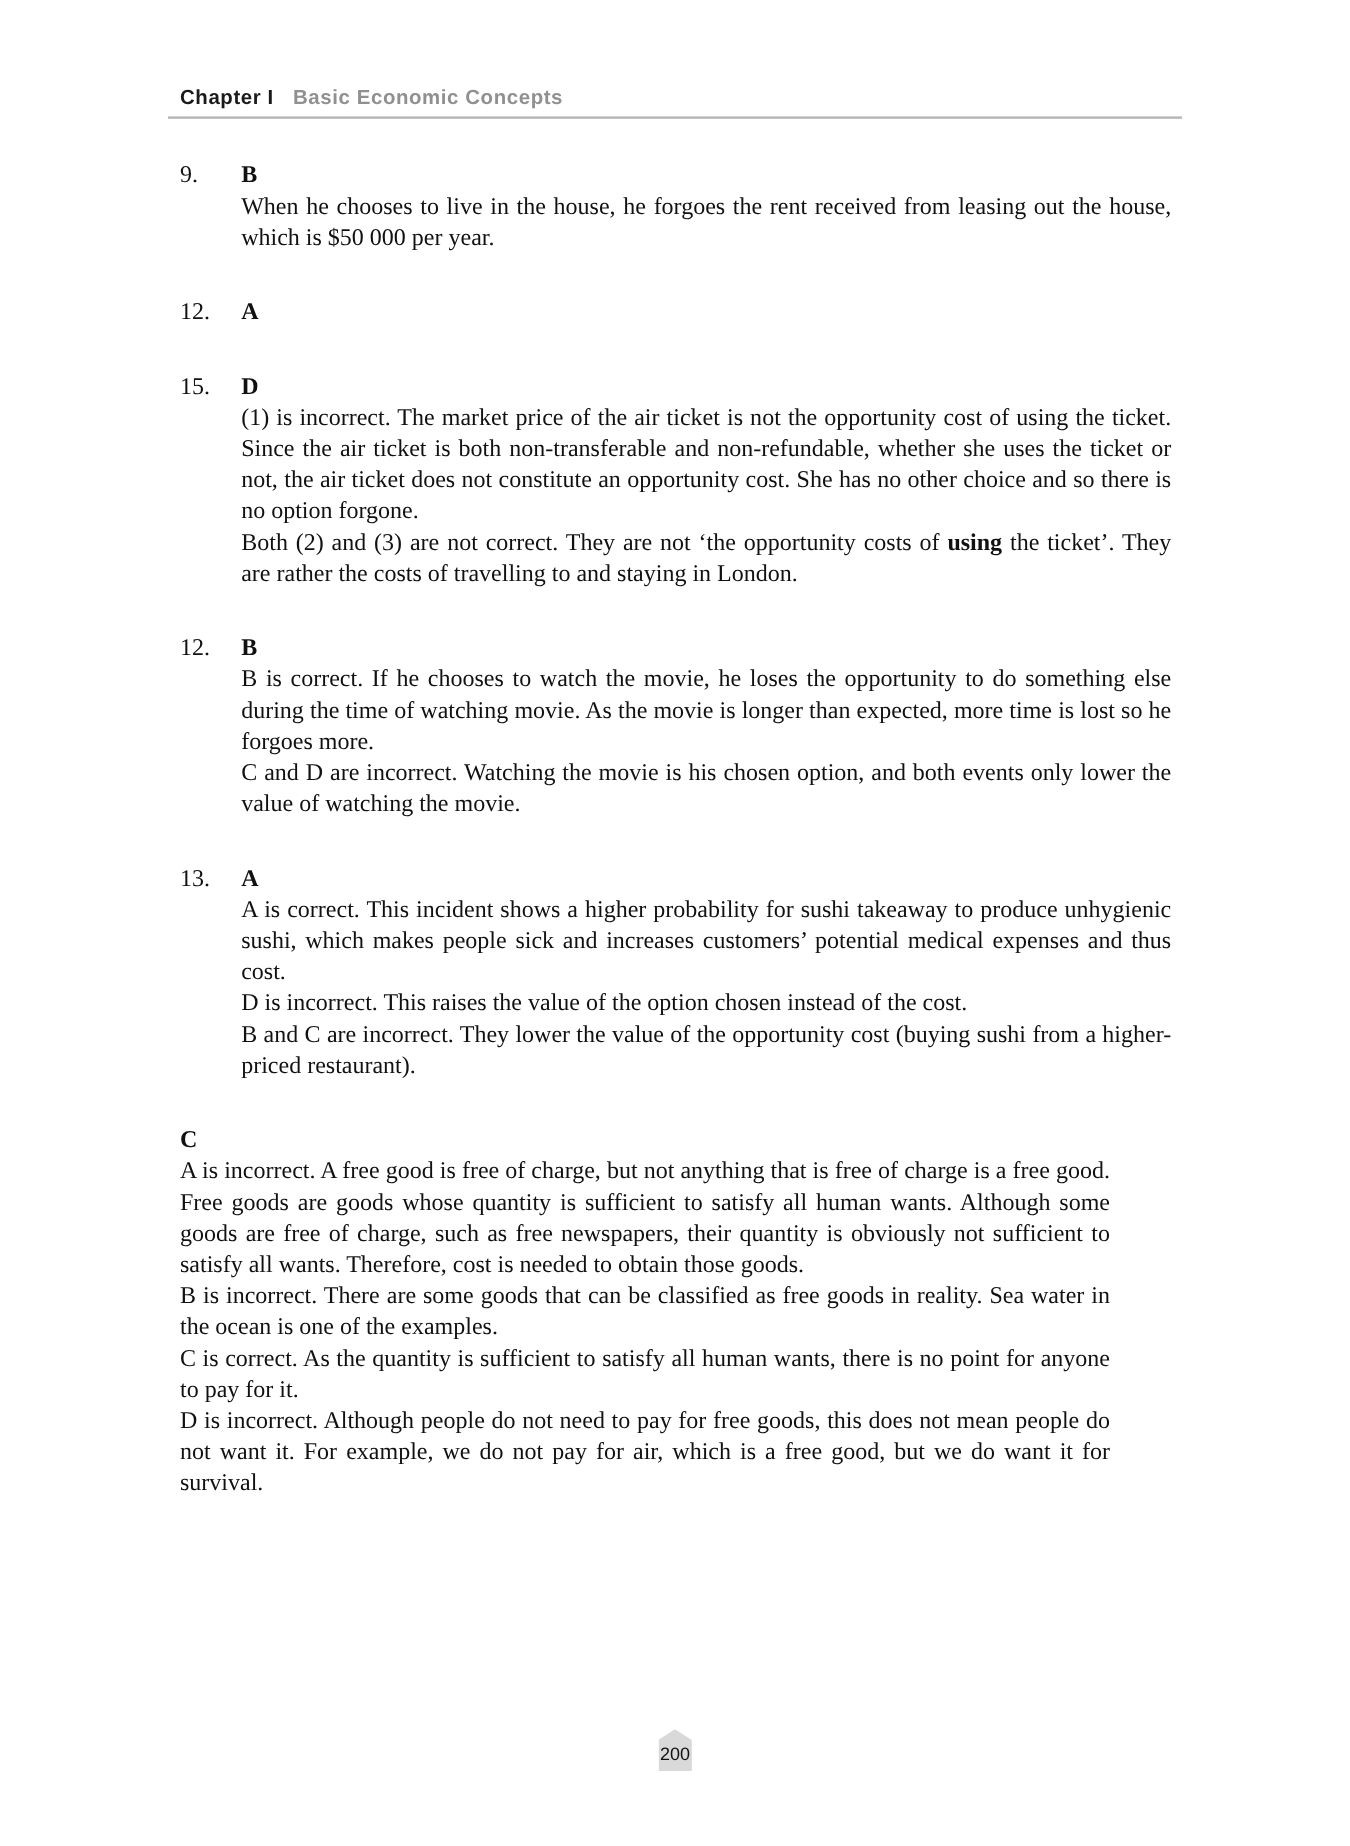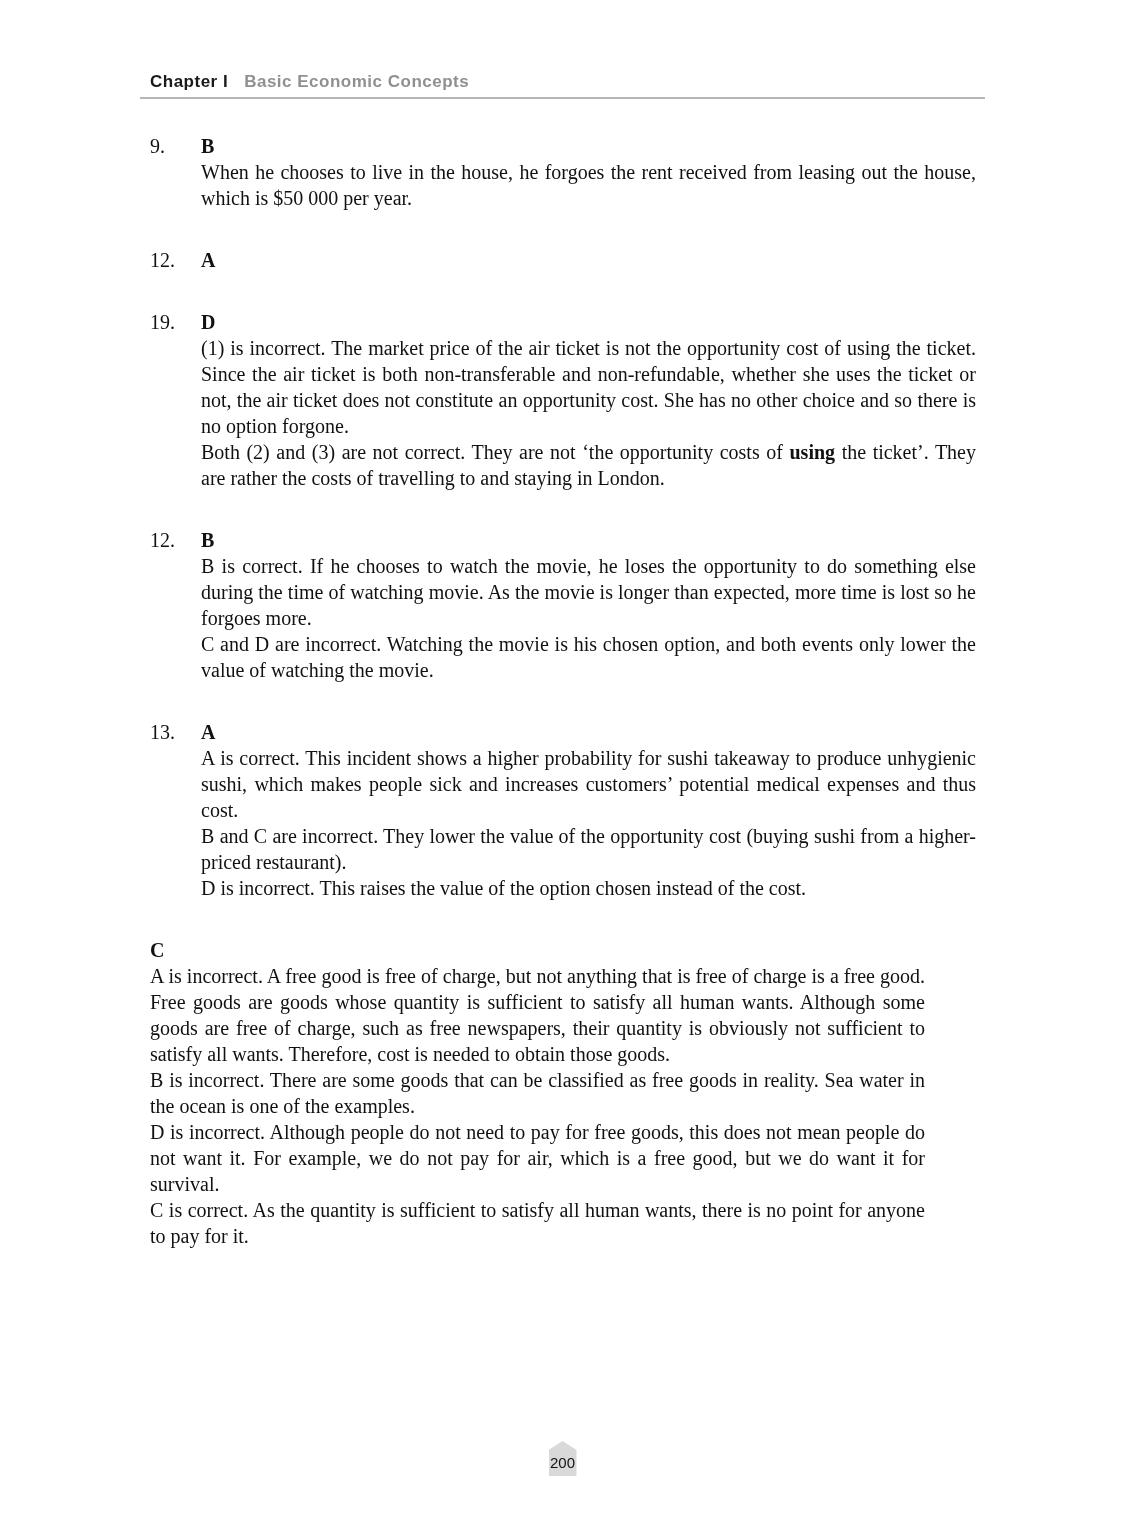--- a/index.html
+++ b/index.html
@@ -93,21 +93,21 @@
     </div>
 
     <div class="item">
       <div class="item-number">12.</div>
       <div class="item-body">
         <span class="answer-letter">A</span>
         </div>
     </div>
 
     <div class="item">
-      <div class="item-number">19.</div>
+      <div class="item-number">15.</div>
       <div class="item-body">
         <span class="answer-letter">D</span>
       <p class="para"><span>(1) is incorrect. The market price of the air ticket is not the opportunity cost of using the ticket. Since the air ticket is both non-transferable and non-refundable, whether she uses the ticket or not, the air ticket does not constitute an opportunity cost. She has no other choice and so there is no option forgone.</span></p>
           <p class="para"><span>Both (2) and (3) are not correct. They are not ‘the opportunity costs of </span><b>using</b><span> the ticket’. They are rather the costs of travelling to and staying in London.</span></p>
         </div>
     </div>
 
     <div class="item">
       <div class="item-number">12.</div>
       <div class="item-body">
@@ -115,32 +115,32 @@
           <p class="para"><span>B is correct. If he chooses to watch the movie, he loses the opportunity to do something else during the time of watching movie. As the movie is longer than expected, more time is lost so he forgoes more.</span></p>
           <p class="para"><span>C and D are incorrect. Watching the movie is his chosen option, and both events only lower the value of watching the movie.</span></p>
         </div>
     </div>
 
     <div class="item">
       <div class="item-number">13.</div>
       <div class="item-body">
         <span class="answer-letter">A</span>
       <p class="para"><span>A is correct. This incident shows a higher probability for sushi takeaway to produce unhygienic sushi, which makes people sick and increases customers’ potential medical expenses and thus cost.</span></p>
+          <p class="para"><span>D is incorrect. This raises the value of the option chosen instead of the cost.</span></p>
           <p class="para"><span>B and C are incorrect. They lower the value of the opportunity cost (buying sushi from a higher-priced restaurant).</span></p>
-          <p class="para"><span>D is incorrect. This raises the value of the option chosen instead of the cost.</span></p>
         </div>
     </div>
 
     <div class="item">
       <div class="item-body">
         <span class="answer-letter">C</span>
       <p class="para"><span>A is incorrect. A free good is free of charge, but not anything that is free of charge is a free good. Free goods are goods whose quantity is sufficient to satisfy all human wants. Although some goods are free of charge, such as free newspapers, their quantity is obviously not sufficient to satisfy all wants. Therefore, cost is needed to obtain those goods.</span></p>
           <p class="para"><span>B is incorrect. There are some goods that can be classified as free goods in reality. Sea water in the ocean is one of the examples.</span></p>
+          <p class="para"><span>C is correct. As the quantity is sufficient to satisfy all human wants, there is no point for anyone to pay for it.</span></p>
           <p class="para"><span>D is incorrect. Although people do not need to pay for free goods, this does not mean people do not want it. For example, we do not pay for air, which is a free good, but we do want it for survival.</span></p>
-          <p class="para"><span>C is correct. As the quantity is sufficient to satisfy all human wants, there is no point for anyone to pay for it.</span></p>
         </div>
     </div>
   </div>
 
   <div class="page-badge">
     <span>200</span>
   </div>
 
 </div>
 

